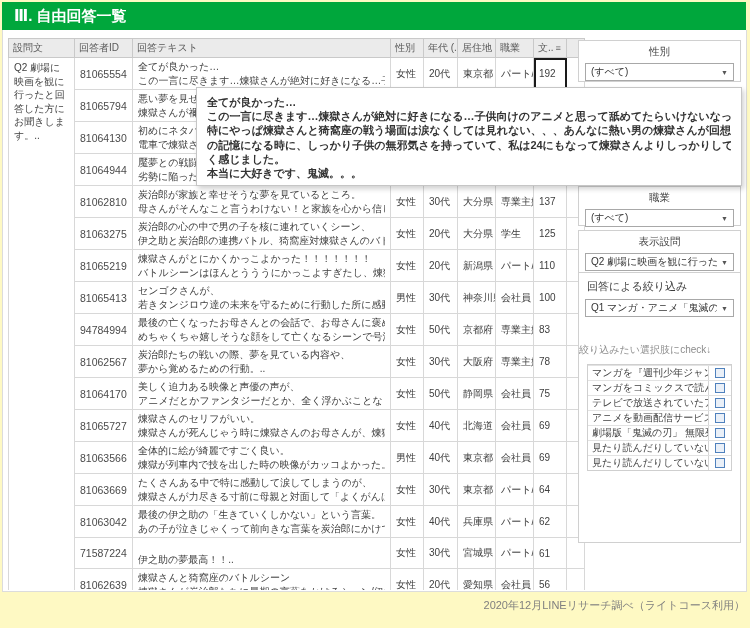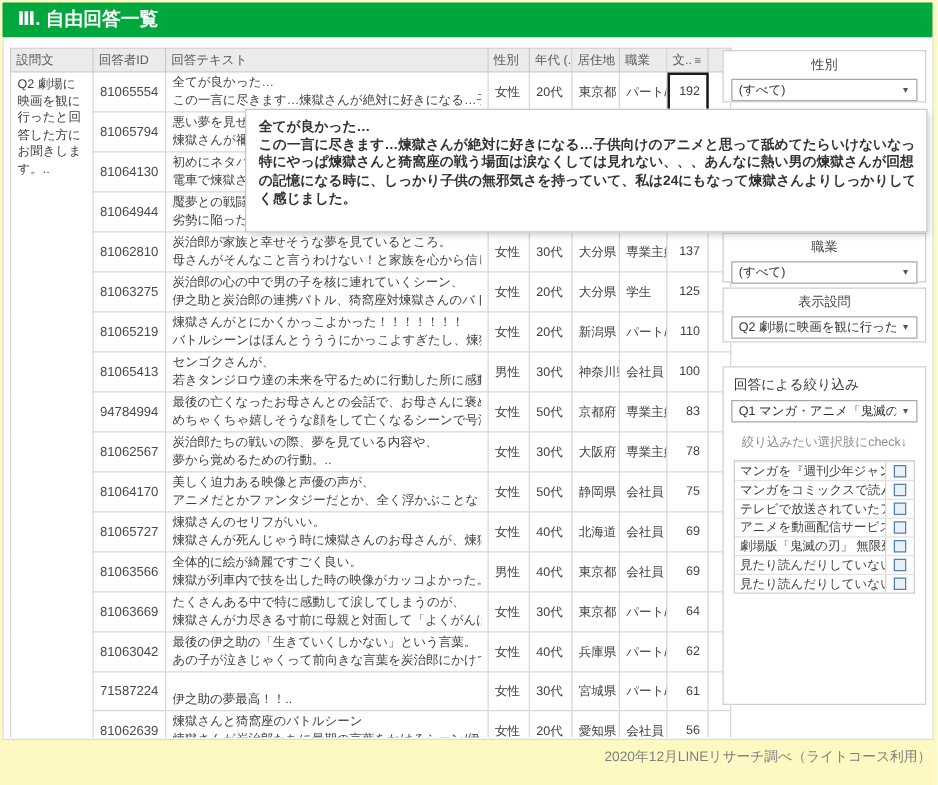--- a/index.html
+++ b/index.html
@@ -13,39 +13,39 @@
   .tablewrap{position:absolute;left:8px;top:38px;width:578px;height:552px;overflow:hidden;}
   table{border-collapse:collapse;table-layout:fixed;width:576px;}
   th{background:#ebebeb;border:1px solid #c9c9c9;font-size:10px;color:#595959;font-weight:normal;
      height:19px;padding:0 4px;text-align:left;white-space:nowrap;overflow:hidden;box-sizing:border-box;}
   td{border:1px solid #d8d8d8;font-size:10px;color:#404040;padding:1px 5px;vertical-align:middle;
      overflow:hidden;box-sizing:border-box;height:32px;}
   tr.short td{height:24px;}
   td.qcell{vertical-align:top;padding-top:3px;line-height:13.5px;word-break:break-all;color:#3f3f3f;}
   td.idcell{color:#4a4a4a;font-size:10.5px;}
   .ansline{white-space:nowrap;overflow:hidden;line-height:14px;height:14px;}
-  td.num{text-align:right;padding-right:6px;}
+  td.num{text-align:left;padding-right:6px;}
   td.sel{outline:2px solid #1a1a1a;outline-offset:-2px;}
   td.small{white-space:nowrap;}
   .sorticon{color:#6a6a6a;font-size:9px;margin-left:2px;}
   th.chars-th{text-align:left;}
   
   .tooltip{position:absolute;left:196px;top:87px;width:546px;height:99px;background:#fff;
      border:1px solid #c6c6c6;box-shadow:2px 3px 5px rgba(0,0,0,0.18);padding:7px 10px;
      box-sizing:border-box;z-index:6;}
   .tooltip div{font-size:11px;line-height:14.2px;color:#333;font-weight:600;white-space:nowrap;overflow:hidden;}
   
   .panel{position:absolute;left:578px;width:163px;background:#fff;border:1px solid #d0d0d0;box-sizing:border-box;z-index:2;}
   .panel-label{font-size:10.5px;color:#444;text-align:center;padding-top:4px;}
   .dd{margin:4px 6px 0;height:18px;border:1px solid #a8a8a8;display:flex;align-items:center;
       justify-content:space-between;font-size:10px;color:#333;padding:0 5px;background:#fff;box-sizing:border-box;}
   .dd-text{white-space:nowrap;overflow:hidden;}
   .dd-arrow{color:#555;font-size:7px;flex:none;margin-left:4px;}
   .filter-label{font-size:11px;color:#3c3c3c;padding:6px 0 1px 8px;}
-  .hint{font-size:10px;color:#8c8c8c;text-align:center;margin-top:9px;}
+  .hint{font-size:10px;color:#8c8c8c;text-align:left;margin-top:26px;}
   .opts{margin:7px 8px 0;border:1px solid #cfcfcf;}
   .opt-row{display:flex;align-items:center;height:14px;border-top:1px solid #e2e2e2;}
   .opt-row.header{border-top:none;height:16px;}
   .opt-label{flex:1;font-size:10px;color:#3f3f3f;padding-left:4px;white-space:nowrap;overflow:hidden;}
   .opt-label.header{color:#3a3a3a;}
   .opt-cb{width:22px;flex:none;border-left:1px solid #d6d6d6;align-self:stretch;display:flex;
       align-items:center;justify-content:center;}
   .cbx{width:8px;height:8px;border:1px solid #4f81bd;background:#eaf0f8;display:inline-block;}
   
   .footer{position:absolute;right:5px;top:598px;font-size:11px;color:#7f7f7f;text-align:right;}
@@ -311,20 +311,21 @@
         </tbody>
     </table>
   </div>
 
   <div class="tooltip">
     <div>全てが良かった…</div>
     <div>この一言に尽きます…煉獄さんが絶対に好きになる…子供向けのアニメと思って舐めてたらいけないなって感じです…</div>
     <div>特にやっぱ煉獄さんと猗窩座の戦う場面は涙なくしては見れない、、、あんなに熱い男の煉獄さんが回想シーンで子供の頃</div>
     <div>の記憶になる時に、しっかり子供の無邪気さを持っていて、私は24にもなって煉獄さんよりしっかりしてない事に情けな</div>
     <div>く感じました。</div>
+    <div>本当に大好きです、鬼滅。。。</div>
   </div>
 
   <div class="panel" style="top:40px;height:42px;">
     <div class="panel-label">性別</div>
     <div class="dd">
       <span class="dd-text">(すべて)</span>
       <span class="dd-arrow">▼</span>
     </div>
   </div>
 
@@ -337,21 +338,21 @@
   </div>
 
   <div class="panel" style="top:230px;height:44px;">
     <div class="panel-label">表示設問</div>
     <div class="dd">
       <span class="dd-text">Q2 劇場に映画を観に行ったと回…</span>
       <span class="dd-arrow">▼</span>
     </div>
   </div>
 
-  <div class="panel" style="top:293px;height:271px;">
+  <div class="panel" style="top:272px;height:271px;">
     <div class="filter-label">回答による絞り込み</div>
     <div class="dd">
       <span class="dd-text">Q1 マンガ・アニメ「鬼滅の刃」…</span>
       <span class="dd-arrow">▼</span>
     </div>
     <div class="hint">絞り込みたい選択肢にcheck↓</div>
     <div class="opts">
       <div id="optrows">
           <div class="opt-row">
             <span class="opt-label">マンガを『週刊少年ジャン..</span>

